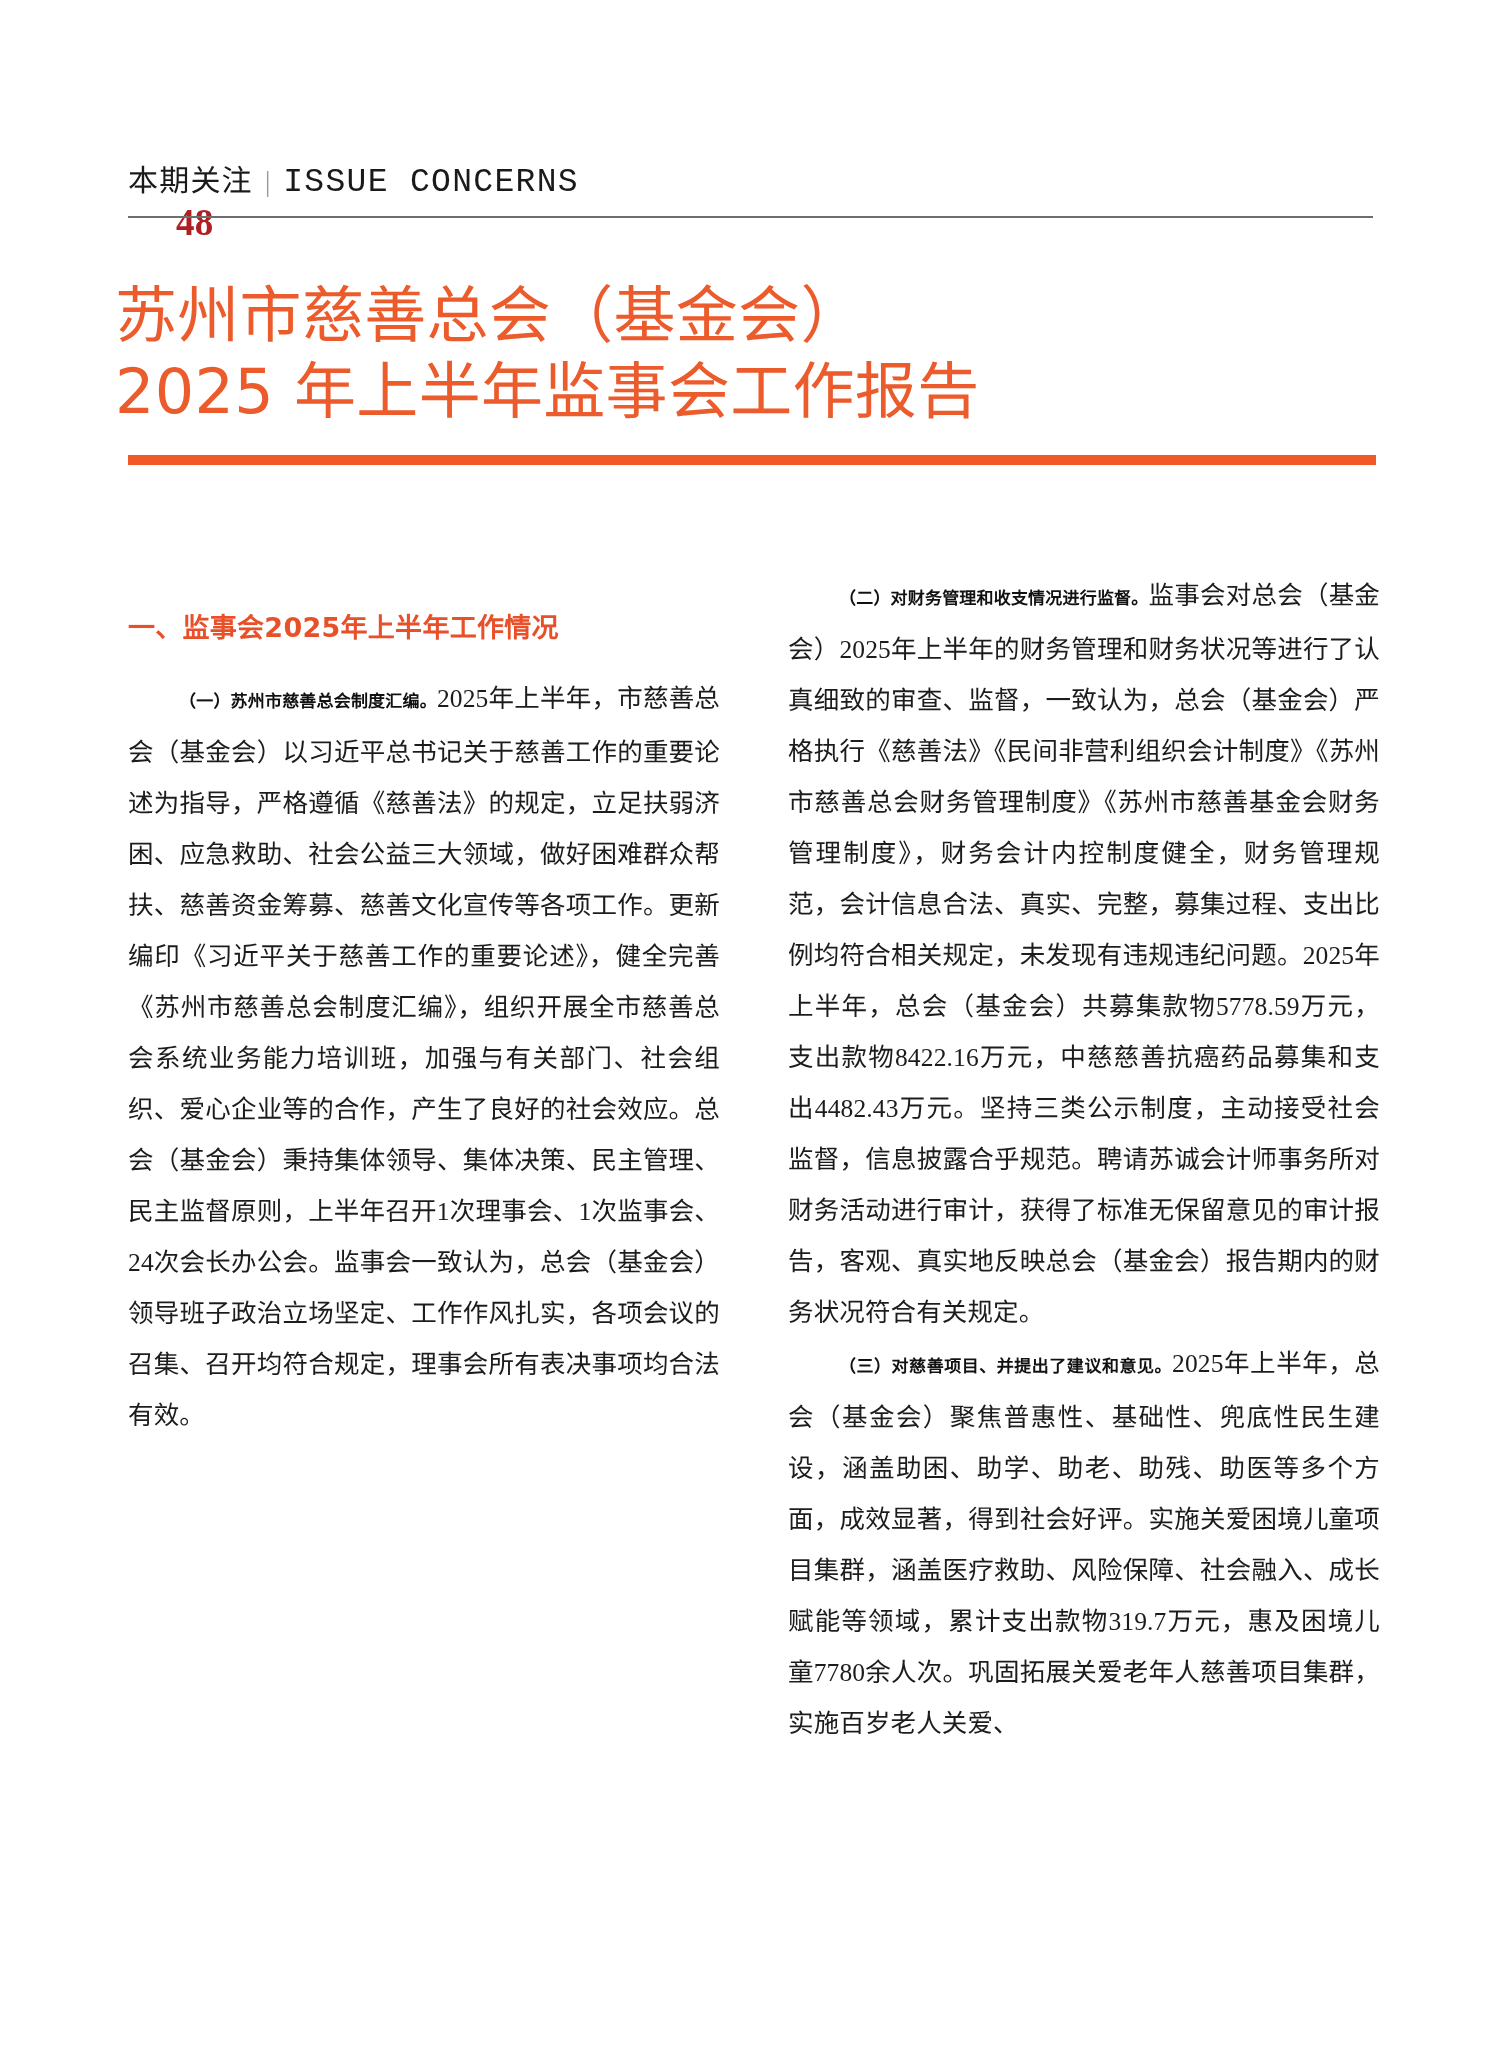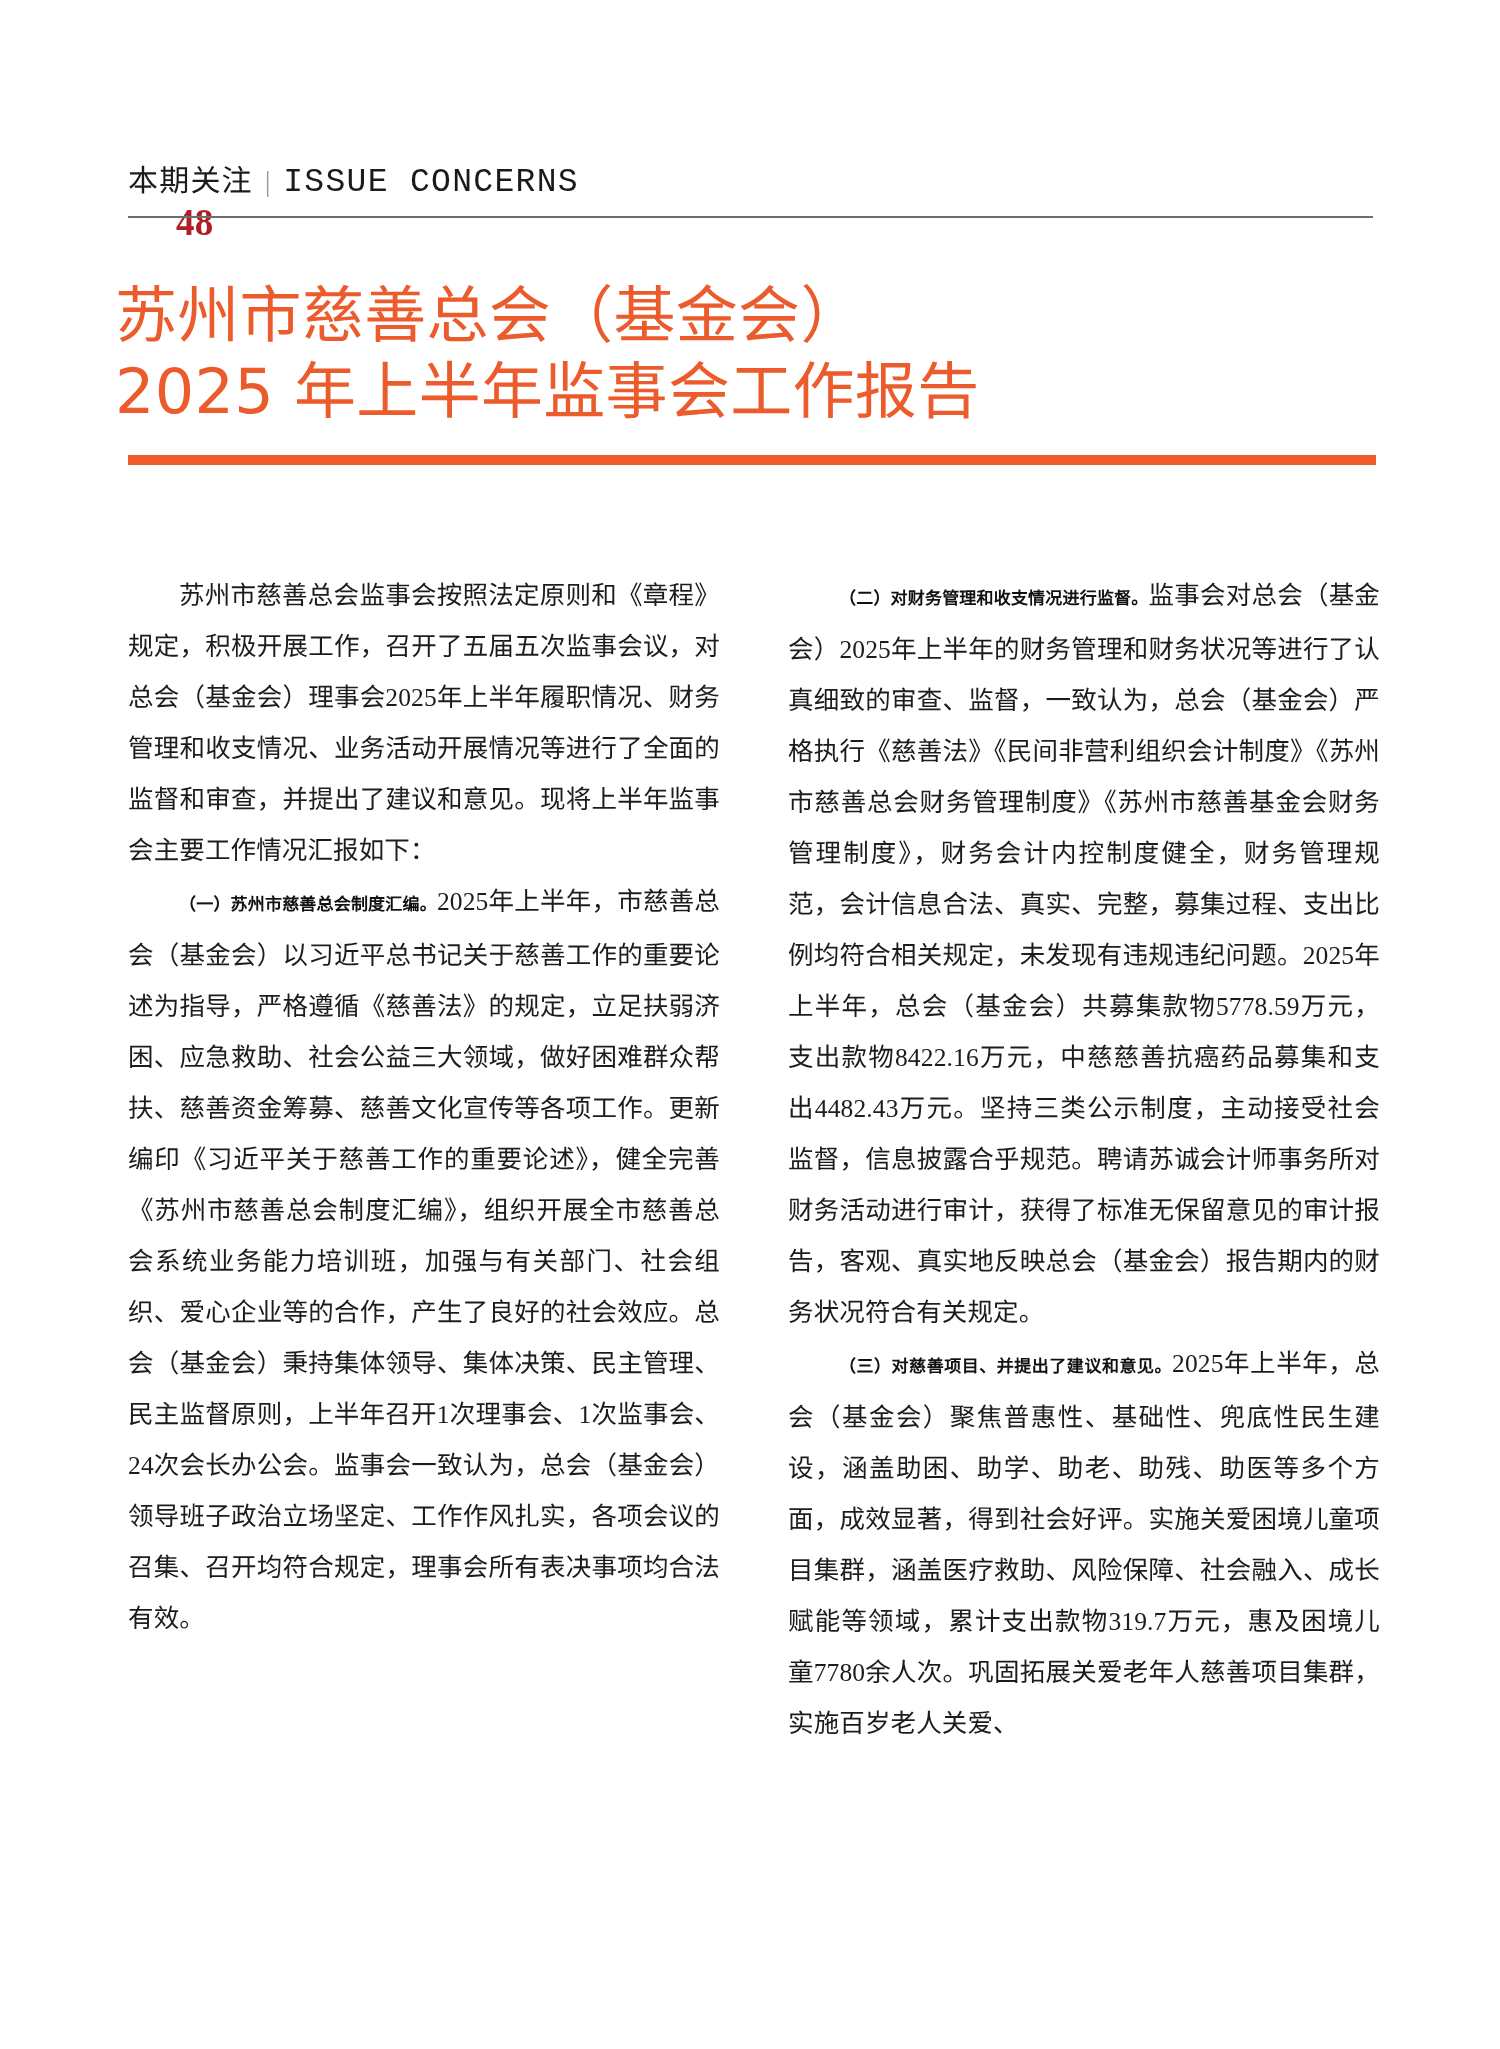--- a/index.html
+++ b/index.html
@@ -166,22 +166,22 @@
   <div class="title-block">
     <div class="title-line">苏州市慈善总会（基金会）</div>
     <div class="title-line">2025 年上半年监事会工作报告</div>
   </div>
 
   <div class="rule-orange"></div>
 
   <div class="columns">
 
     <div class="col">
-      <p class="body">苏州市慈善总会监事会按照法定原则和《章程》规定，积极开展工作，召开了五届五次监事会议，对总会（基金会）理事会2025年上半年履职情况、财务管理和收支情况、业务活动开展情况等进行了全面的监督和审查，并提出了建议和意见。现将上半年监事会主要工作情况汇报如下：</p>
 
+      <h2 class="section-heading">一、监事会2025年上半年工作情况</h2>
 
       <p class="body"><span class="lead">（一）苏州市慈善总会制度汇编。</span><span>2025年上半年，市慈善总会（基金会）以习近平总书记关于慈善工作的重要论述为指导，严格遵循《慈善法》的规定，立足扶弱济困、应急救助、社会公益三大领域，做好困难群众帮扶、慈善资金筹募、慈善文化宣传等各项工作。更新编印《习近平关于慈善工作的重要论述》，健全完善《苏州市慈善总会制度汇编》，组织开展全市慈善总会系统业务能力培训班，加强与有关部门、社会组织、爱心企业等的合作，产生了良好的社会效应。总会（基金会）秉持集体领导、集体决策、民主管理、民主监督原则，上半年召开1次理事会、1次监事会、24次会长办公会。监事会一致认为，总会（基金会）领导班子政治立场坚定、工作作风扎实，各项会议的召集、召开均符合规定，理事会所有表决事项均合法有效。</span></p>
     </div>
 
     <div class="col">
       <p class="body"><span class="lead">（二）对财务管理和收支情况进行监督。</span><span>监事会对总会（基金会）2025年上半年的财务管理和财务状况等进行了认真细致的审查、监督，一致认为，总会（基金会）严格执行《慈善法》《民间非营利组织会计制度》《苏州市慈善总会财务管理制度》《苏州市慈善基金会财务管理制度》，财务会计内控制度健全，财务管理规范，会计信息合法、真实、完整，募集过程、支出比例均符合相关规定，未发现有违规违纪问题。2025年上半年，总会（基金会）共募集款物5778.59万元，支出款物8422.16万元，中慈慈善抗癌药品募集和支出4482.43万元。坚持三类公示制度，主动接受社会监督，信息披露合乎规范。聘请苏诚会计师事务所对财务活动进行审计，获得了标准无保留意见的审计报告，客观、真实地反映总会（基金会）报告期内的财务状况符合有关规定。</span></p>
 
       <p class="body"><span class="lead">（三）对慈善项目、并提出了建议和意见。</span><span>2025年上半年，总会（基金会）聚焦普惠性、基础性、兜底性民生建设，涵盖助困、助学、助老、助残、助医等多个方面，成效显著，得到社会好评。实施关爱困境儿童项目集群，涵盖医疗救助、风险保障、社会融入、成长赋能等领域，累计支出款物319.7万元，惠及困境儿童7780余人次。巩固拓展关爱老年人慈善项目集群，实施百岁老人关爱、</span></p>
     </div>
 

